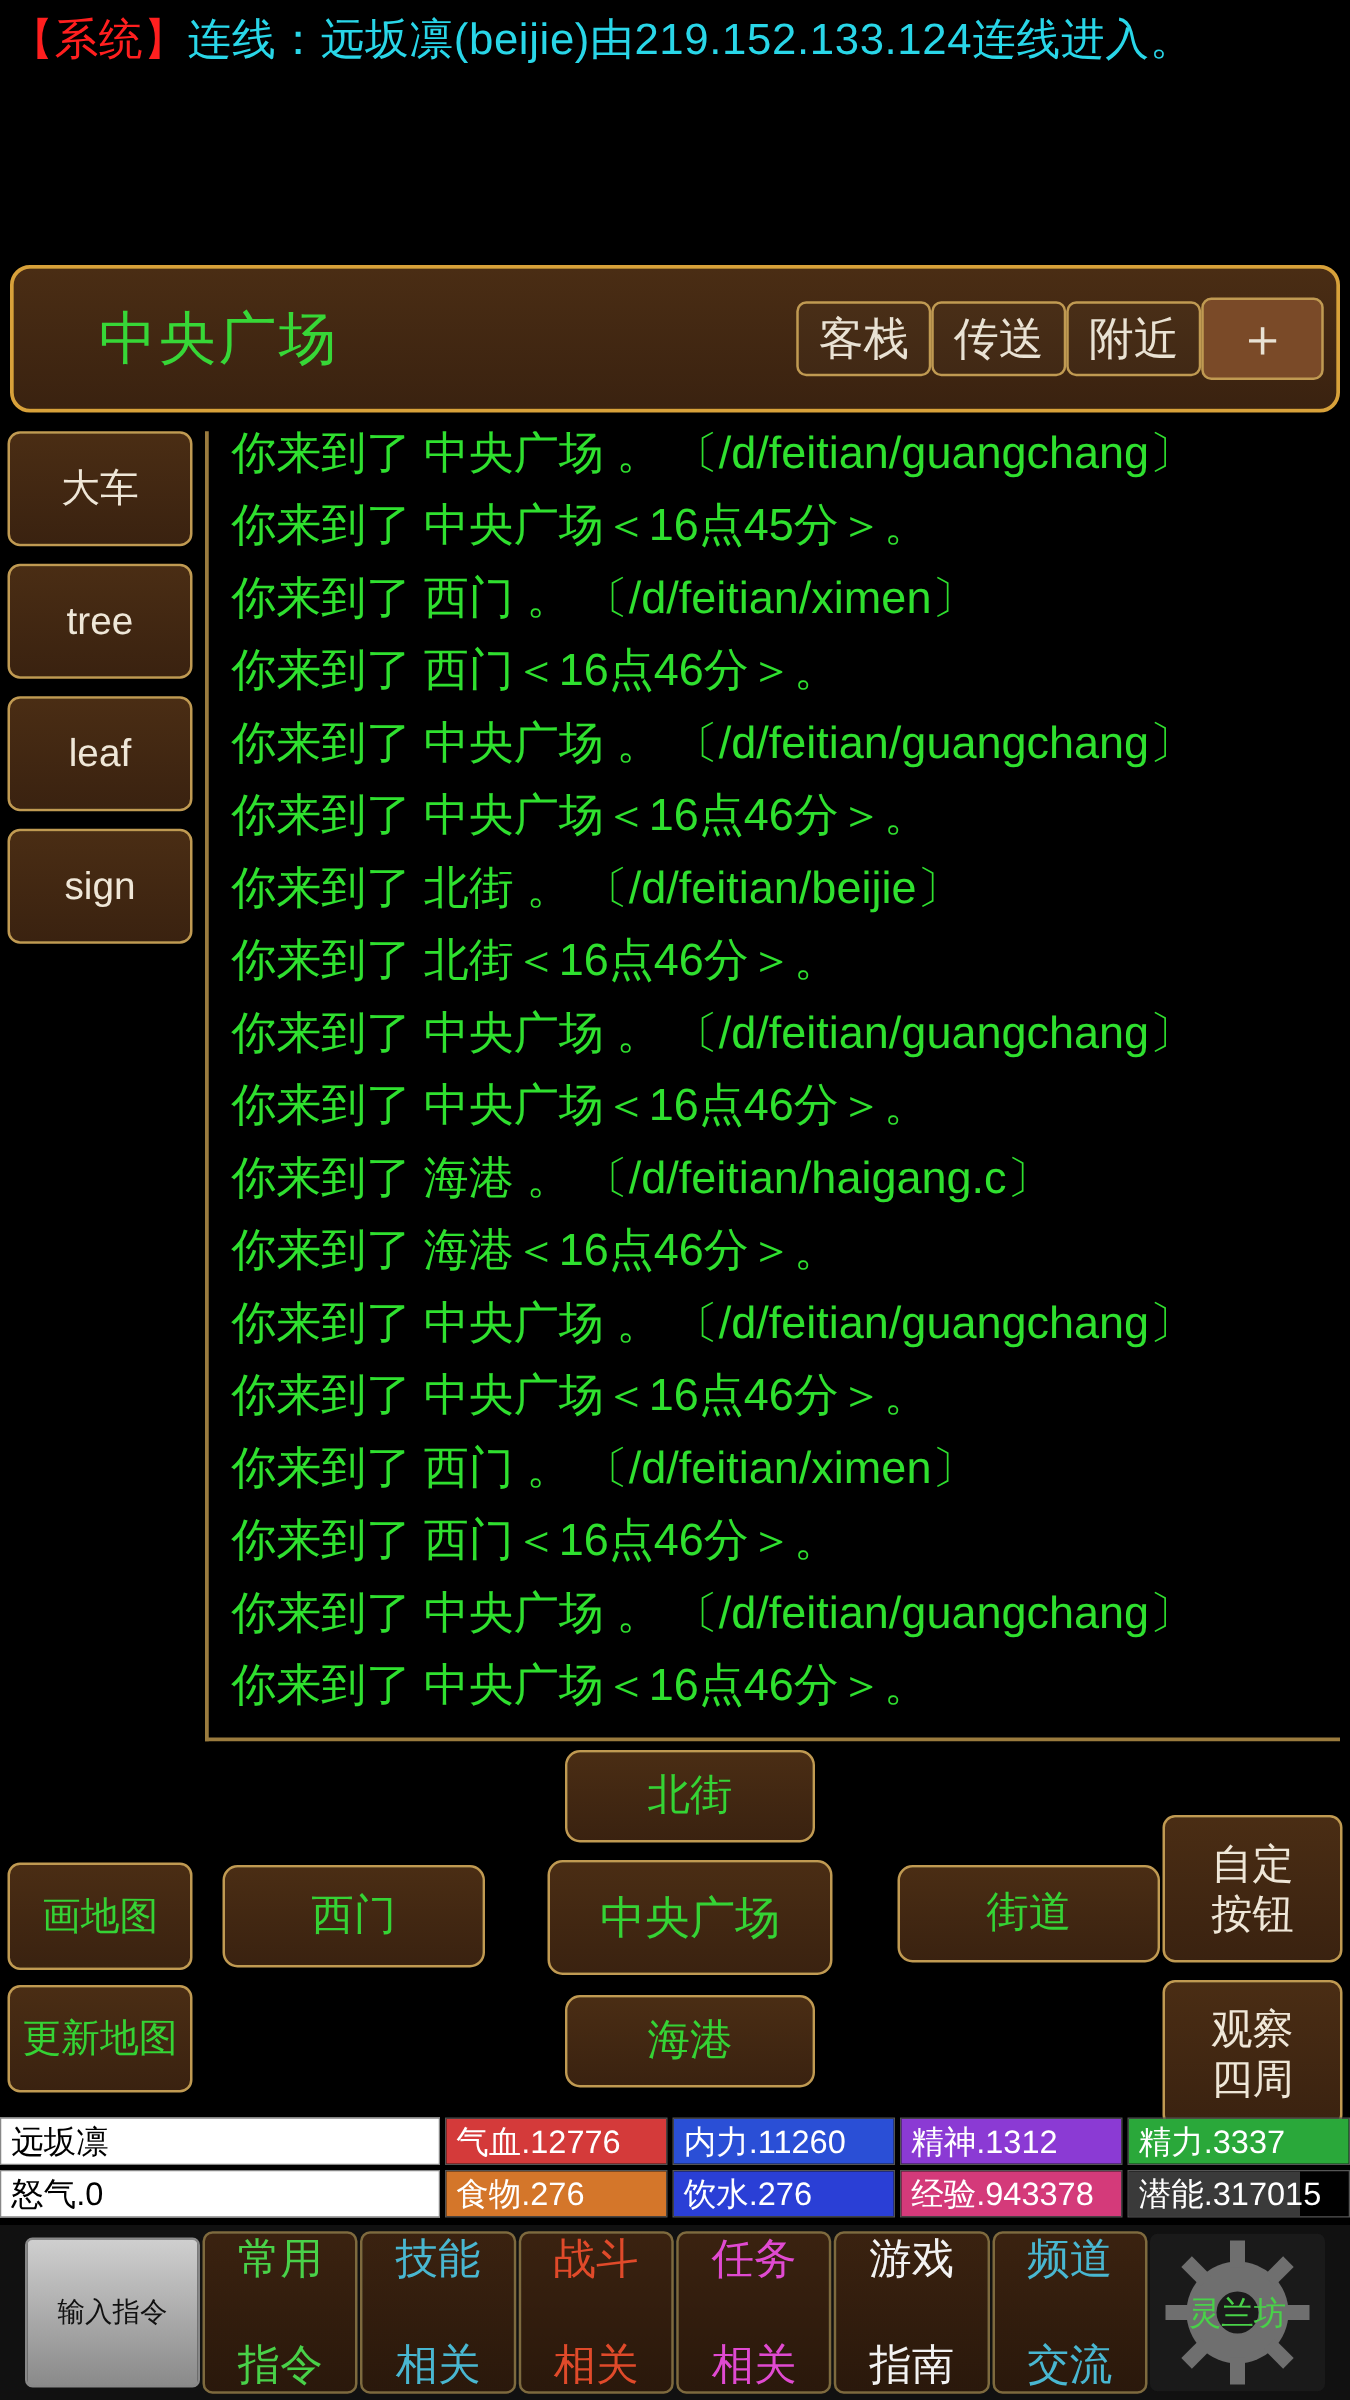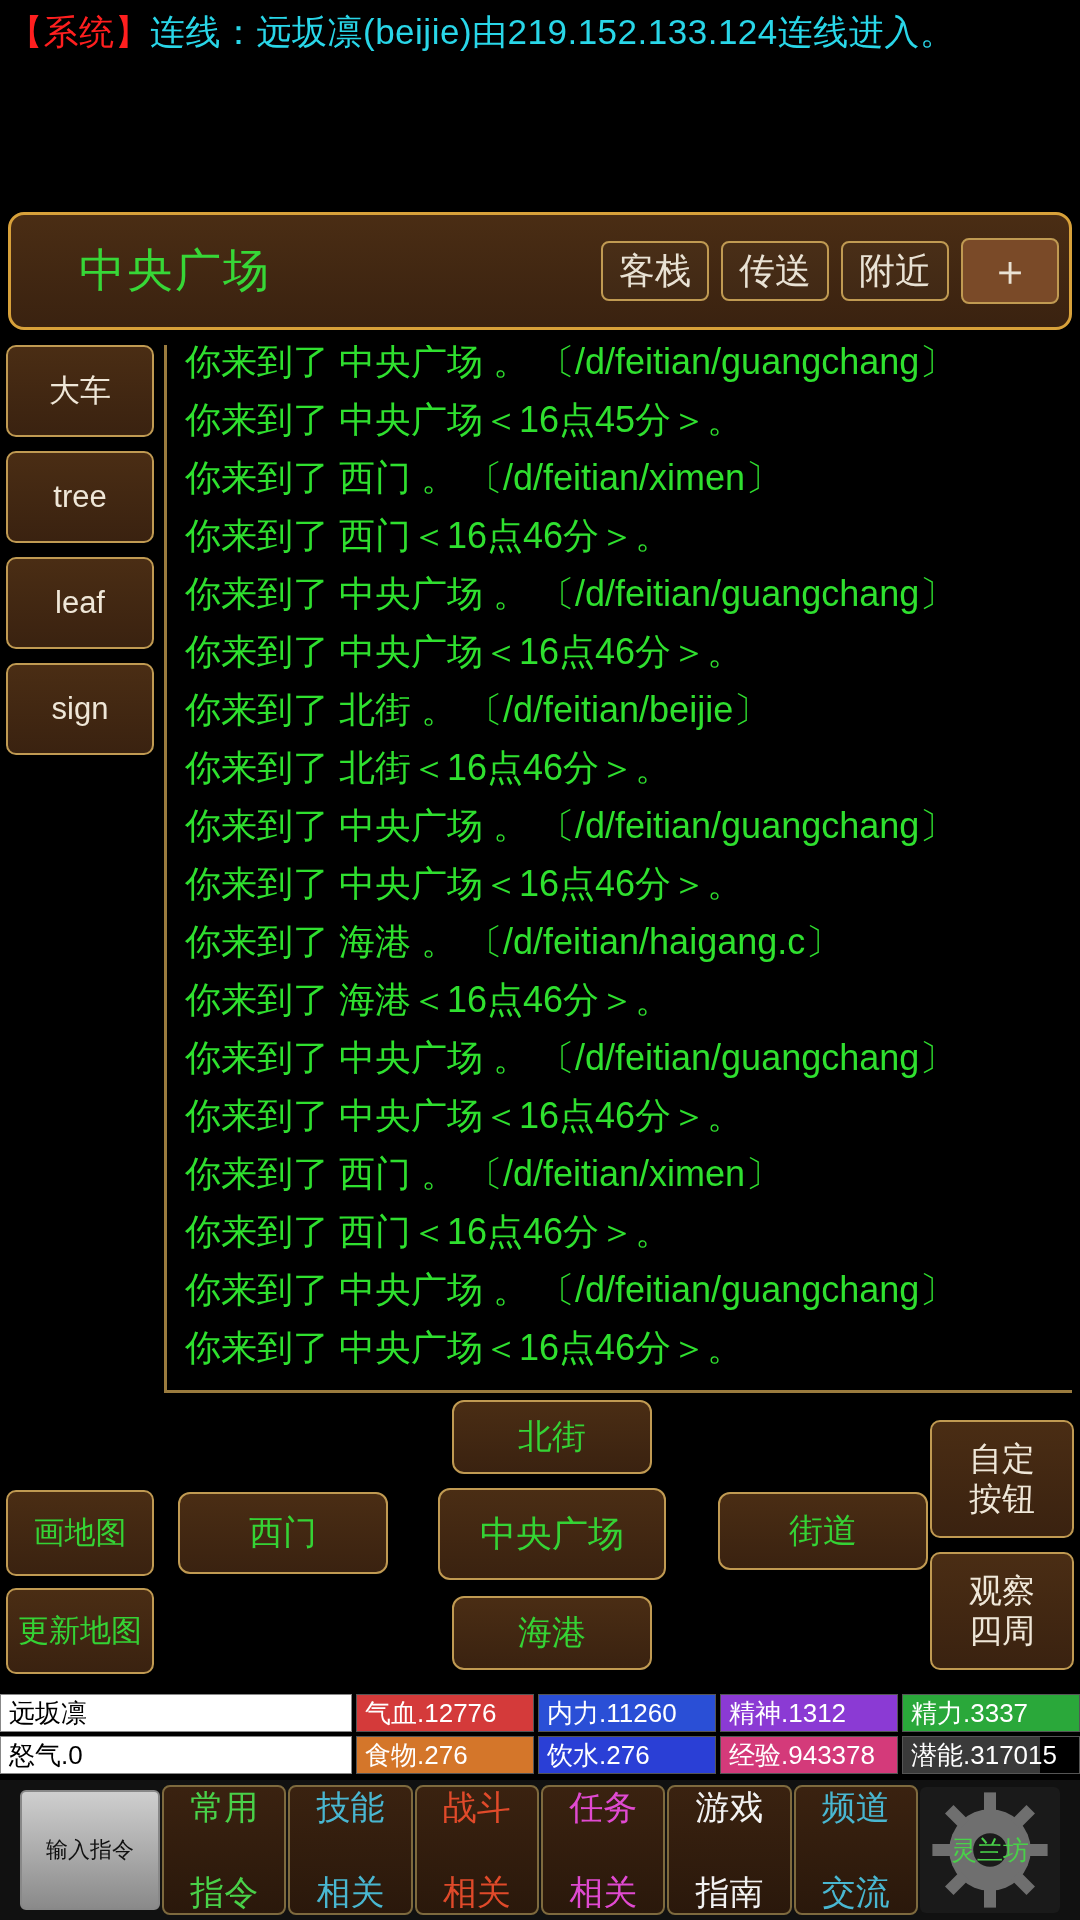--- a/index.html
+++ b/index.html
@@ -28,21 +28,21 @@
     background: linear-gradient(#4a2d14, #3a2210);
     border: 3px solid #d8a13a;
     border-radius: 16px;
     display: flex; align-items: center;
     padding: 0 10px;
   }
   .locname {
     color: #37d737; font-size: 46px; margin-left: 58px; flex: 0 0 auto;
     letter-spacing: 2px;
   }
-  .locbtns { margin-left: auto; display: flex; gap: 12px; align-items: center; }
+  .locbtns { margin-left: auto; display: flex; align-items: center; }
   .locbtn {
     border: 2px solid #c09a52; border-radius: 8px;
     color: #e9e2d4; font-size: 36px;
     padding: 10px 16px; background: rgba(255,255,255,0.02);
     line-height: 1;
   }
   .locbtn.plus {
     background: #7a4a28; border-color: #c09a52; padding: 10px 26px; font-size: 42px;
   }
 
@@ -83,21 +83,21 @@
   }
   .exit-n { left: 452px; top: 0px; width: 200px; height: 74px; }
   .exit-w { left: 178px; top: 92px; width: 210px; height: 82px; }
   .exit-c { left: 438px; top: 88px; width: 228px; height: 92px; font-size: 36px; }
   .exit-e { left: 718px; top: 92px; width: 210px; height: 78px; }
   .exit-s { left: 452px; top: 196px; width: 200px; height: 74px; }
 
   .mapleft { position: absolute; left: 6px; top: 1490px; width: 148px; display: flex; flex-direction: column; gap: 12px; }
   .mapleft .sidebtn { height: 86px; color: #35d335; font-size: 31px; }
 
-  .mapright { position: absolute; right: 6px; top: 1420px; width: 144px; display: flex; flex-direction: column; gap: 14px; }
+  .mapright { position: absolute; right: 6px; top: 1452px; width: 144px; display: flex; flex-direction: column; gap: 14px; }
   .mapright .sidebtn { height: 118px; color: #efe7d8; font-size: 33px; flex-direction: column; line-height: 1.2; }
 
   
   .status { position: absolute; left: 0; top: 1694px; width: 1080px; }
   .strow { display: flex; height: 38px; margin-bottom: 4px; }
   .stcell {
     flex: 1; margin-right: 4px;
     display: flex; align-items: center;
     color: #fff; font-size: 26px; padding-left: 8px;
     border: 1px solid #555; position: relative; overflow: hidden;

